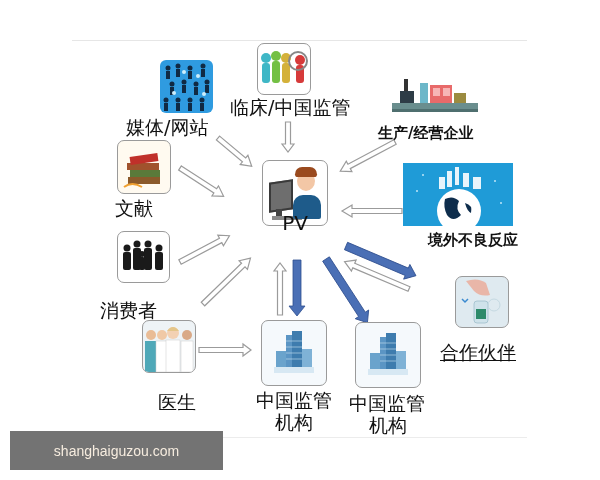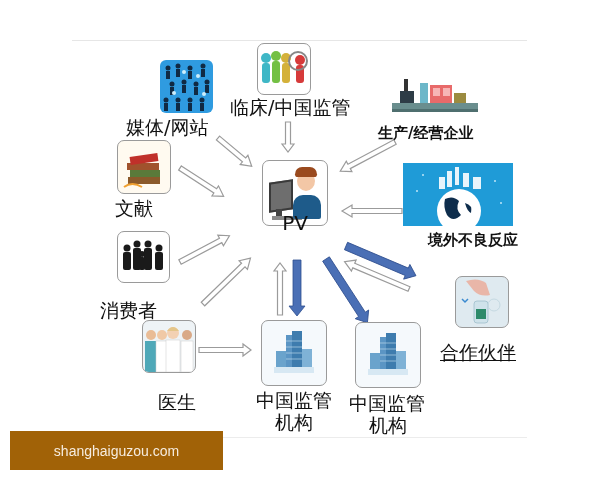--- a/index.html
+++ b/index.html
@@ -6,21 +6,21 @@
   body{width:600px;height:480px;position:relative;overflow:hidden;font-family:"DejaVu Sans","Liberation Sans",sans-serif;}
   .topline{position:absolute;left:72px;top:40px;width:455px;height:1px;background:#e6e6e6;}
   .botline{position:absolute;left:72px;top:437px;width:455px;height:1px;background:#ececec;}
   svg.arrows{position:absolute;left:0;top:0;width:600px;height:480px;}
   .node{position:absolute;}
   .icon{position:absolute;border-radius:7px;overflow:hidden;box-sizing:border-box;}
   .framed{border:1.5px solid #9a9a9a;background:#fff;}
   .label{position:absolute;color:#111;white-space:nowrap;text-align:center;line-height:1.1;}
   .lbl-lg{font-size:19px;}
   .lbl-md{font-size:15px;font-weight:bold;}
-  .watermark{position:absolute;left:10px;top:431px;width:213px;height:39px;background:#a16207;color:#f6ecdf;font-size:14px;display:flex;align-items:center;justify-content:center;font-family:"Liberation Sans",sans-serif;}
+  .watermark{position:absolute;left:10px;top:431px;width:213px;height:39px;background:#737373;color:#f6ecdf;font-size:14px;display:flex;align-items:center;justify-content:center;font-family:"Liberation Sans",sans-serif;}
 </style>
 </head>
 <body>
 
 <div class="topline"></div>
 <div class="botline"></div>
 
 <svg class="arrows" viewBox="0 0 600 480">
   <defs>
     <g id="hollow"></g>

